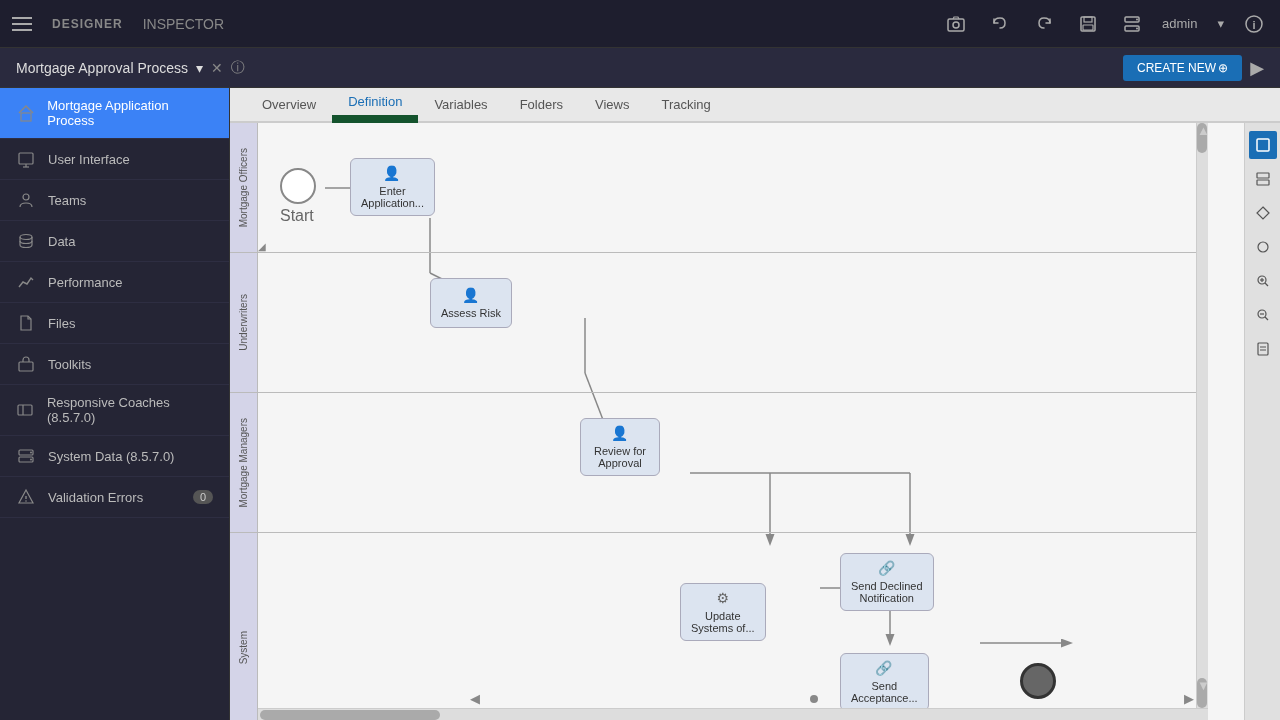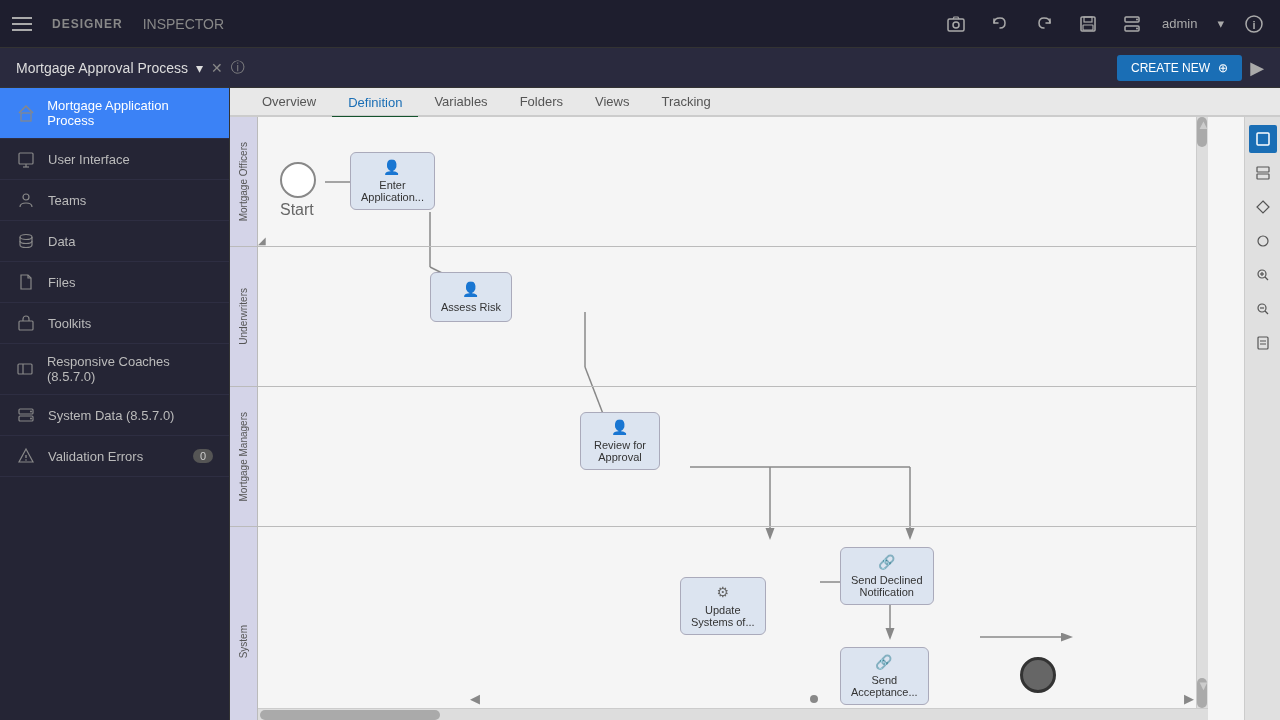--- a/index.html
+++ b/index.html
@@ -36,21 +36,21 @@
     .process-title { display: flex; align-items: center; gap: 8px; color: #ddd; font-size: 14px; font-weight: 500; }
     .process-controls { display: flex; align-items: center; gap: 8px; }
     .create-new-btn {
       background: #1a6eb5;
       color: white;
       border: none;
       padding: 6px 14px;
       border-radius: 3px;
       cursor: pointer;
       font-size: 12px;
-      display: flex; align-items: center; gap: 8px;
+      display: flex; align-items: center; gap: 2px;
     }
     .play-btn { color: #aaa; cursor: pointer; font-size: 18px; }
 
     
     .main-layout { display: flex; height: calc(720px - 88px); }
 
     
     .sidebar {
       width: 230px;
       background: #252535;
@@ -85,21 +85,21 @@
       padding: 0 16px;
     }
     .tab {
       padding: 6px 16px;
       cursor: pointer;
       color: #555;
       font-size: 13px;
       border-bottom: 2px solid transparent;
       margin-bottom: -2px;
     }
-    .tab.active { color: #1a6eb5; border-bottom: 1px solid #14532d; font-weight: 500; }
+    .tab.active { color: #1a6eb5; border-bottom: 8px solid #14532d; font-weight: 500; }
 
     
     .canvas-wrapper {
       flex: 1;
       display: flex;
       overflow: hidden;
       position: relative;
     }
 
     
@@ -281,20 +281,28 @@
             <ellipse cx="9" cy="5" rx="6" ry="2.5" stroke="#888" stroke-width="1.2"></ellipse>
             <path d="M3 5v8c0 1.4 2.7 2.5 6 2.5s6-1.1 6-2.5V5" stroke="#888" stroke-width="1.2" fill="none"></path>
             <path d="M3 9c0 1.4 2.7 2.5 6 2.5s6-1.1 6-2.5" stroke="#888" stroke-width="1.2" fill="none"></path>
           </svg>
       </div>
       <span>Data</span>
     </div>
     <div class="sidebar-item">
       <div class="icon">
         <svg width="18" height="18" viewBox="0 0 18 18" fill="none">
+            <polyline points="2,14 6,9 10,11 14,5 16,7" stroke="#888" stroke-width="1.4" fill="none"></polyline>
+          </svg>
+      </div>
+      <span>Performance</span>
+    </div>
+    <div class="sidebar-item">
+      <div class="icon">
+        <svg width="18" height="18" viewBox="0 0 18 18" fill="none">
             <path d="M4 2h7l3 3v11H4V2z" stroke="#888" stroke-width="1.2"></path>
             <polyline points="11,2 11,5 14,5" stroke="#888" stroke-width="1.2" fill="none"></polyline>
           </svg>
       </div>
       <span>Files</span>
     </div>
     <div class="sidebar-item">
       <div class="icon">
         <svg width="18" height="18" viewBox="0 0 18 18" fill="none">
             <rect x="2" y="7" width="14" height="9" rx="1" stroke="#888" stroke-width="1.2"></rect>

